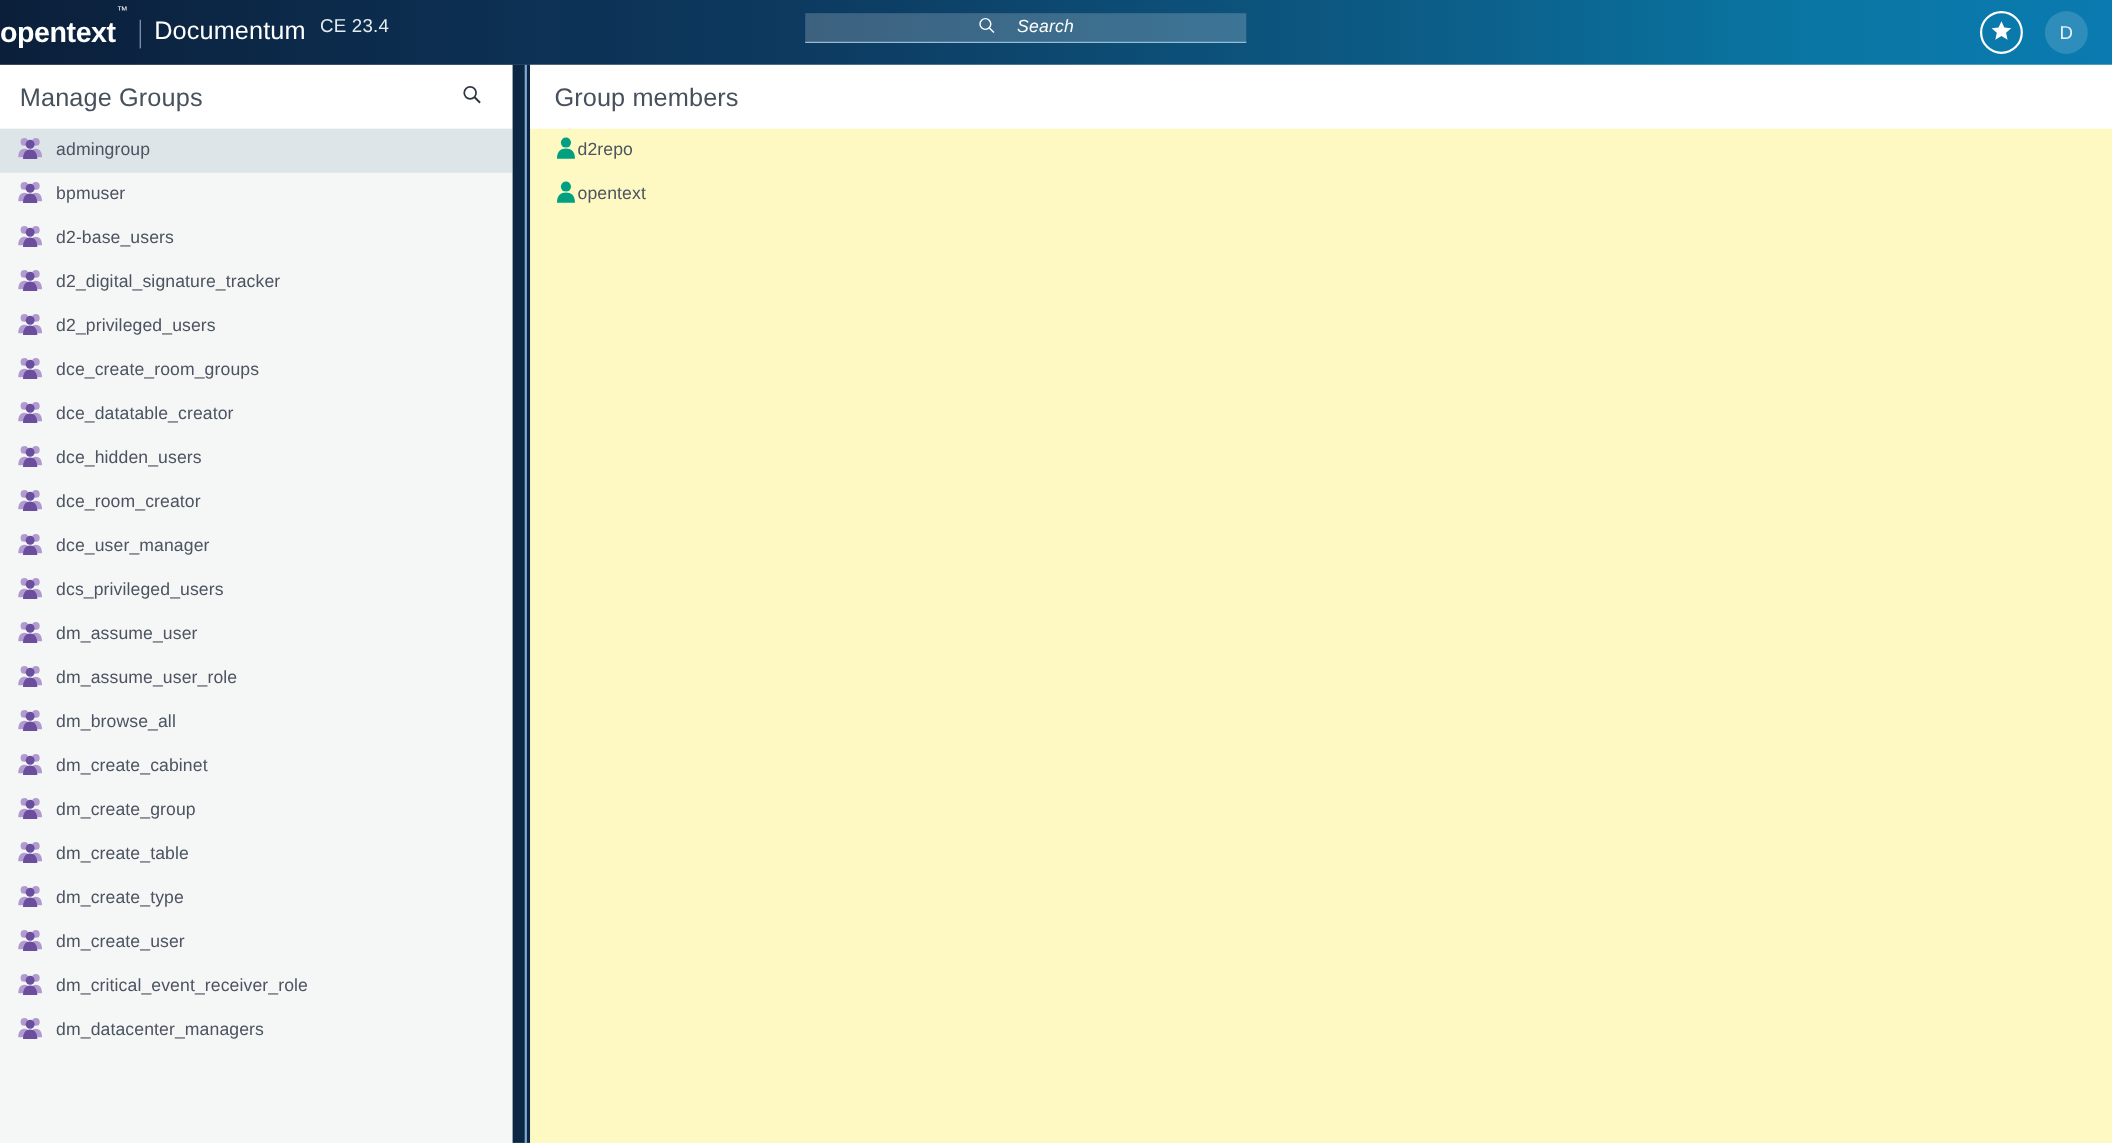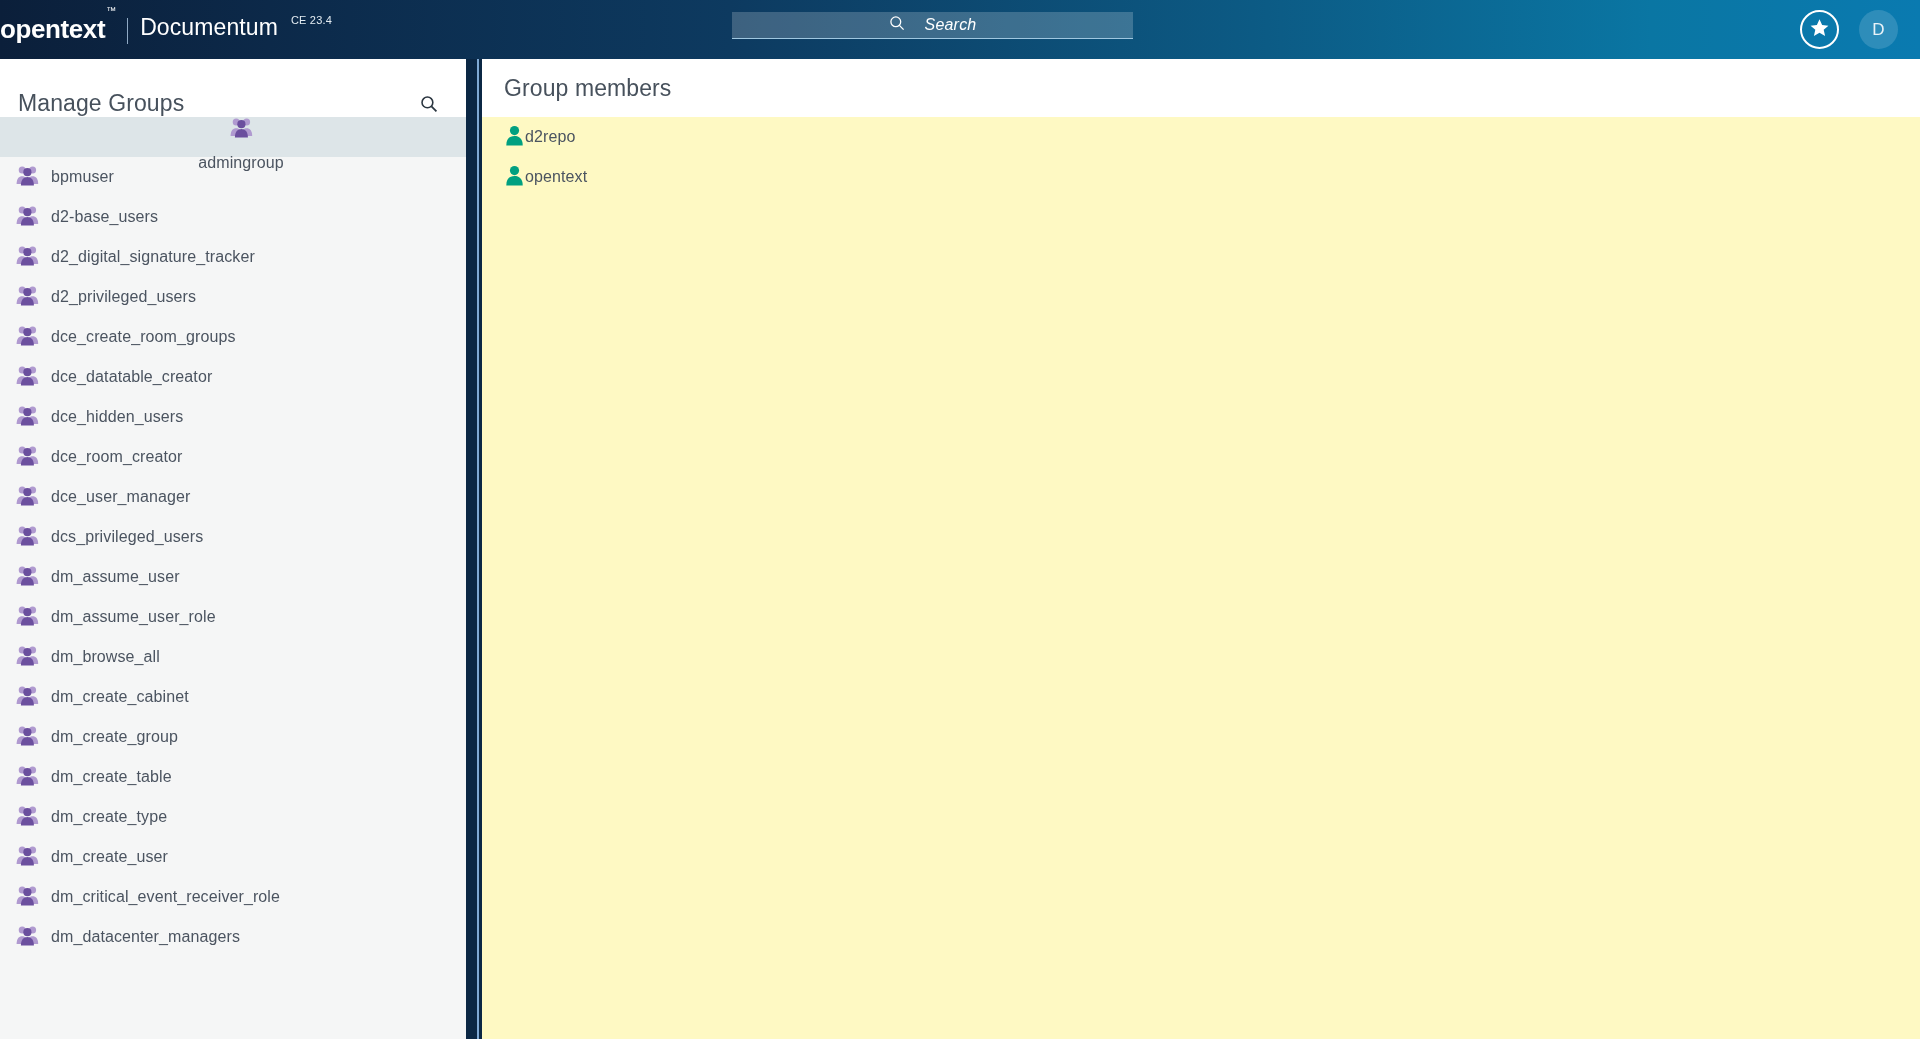--- a/index.html
+++ b/index.html
@@ -49,21 +49,21 @@
     position: relative;
     top: 4px;
   }
   .brand-product {
     font-size: 23px;
     font-weight: 300;
     color: #ffffff;
     letter-spacing: 0.1px;
   }
   .brand-version {
-    font-size: 11px;
+    font-size: 17px;
     color: #e4ecf2;
     margin-left: 13px;
     letter-spacing: 0.2px;
   }
 
   .searchbox {
     position: absolute;
     left: 732px;
     top: 12px;
     width: 401px;
@@ -113,41 +113,41 @@
     top: 59px; left: 0;
     width: 466px;
     height: 980px;
     background: #f5f6f6;
     overflow: hidden;
   }
   .leftpanel-header {
     height: 58px;
     background: #ffffff;
     display: flex;
-    align-items: flex-end;
+    align-items: center;
     justify-content: space-between;
     padding: 0 28px 0 18px;
   }
   .panel-title {
     font-size: 23px;
     font-weight: 300;
     color: #47515c;
     letter-spacing: 0.1px;
   }
   .list {
     list-style: none;
   }
   .list-item {
     height: 40px;
     display: flex;
     align-items: center;
     padding-left: 16px;
     gap: 12px;
   }
-  .list-item.selected { background: #dde5e8; flex-direction: column; }
+  .list-item.selected { background: #dde5e8; }
   .item-label {
     font-size: 16px;
     color: #4b5460;
     letter-spacing: 0.1px;
   }
 
   
   .divider {
     position: absolute;
     top: 59px;

